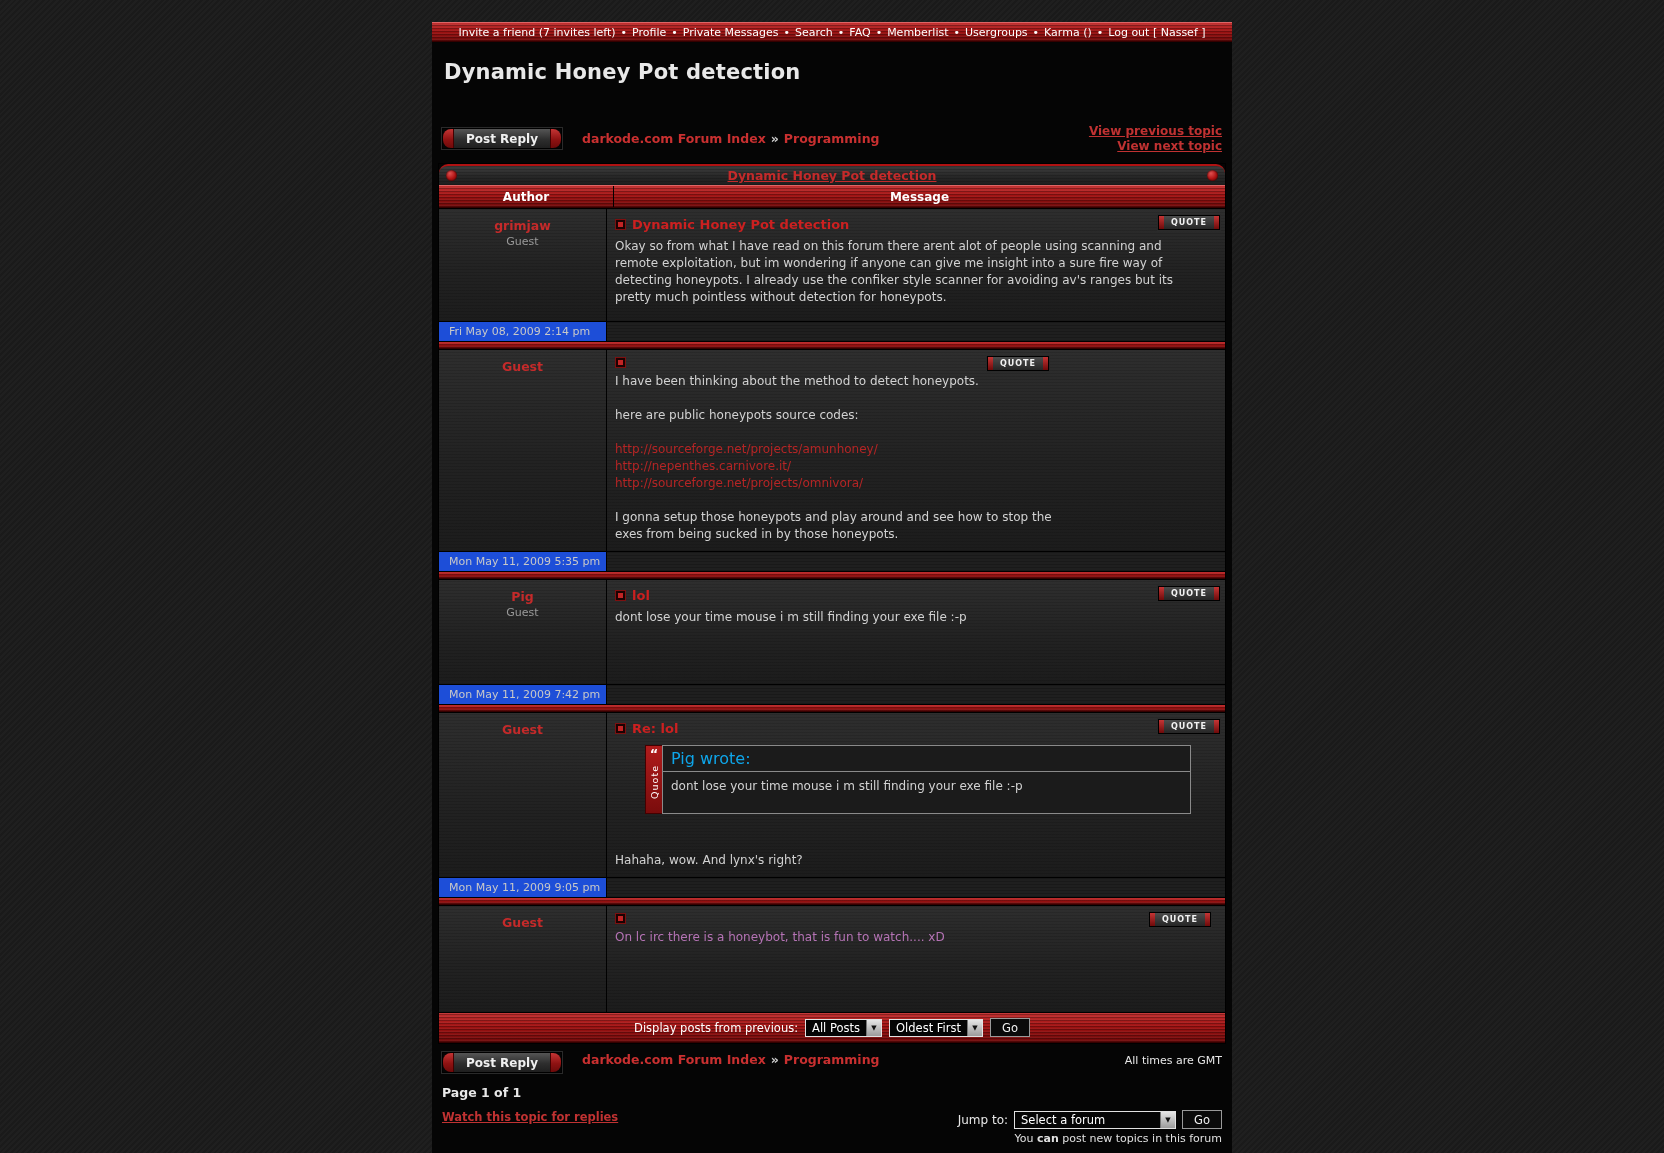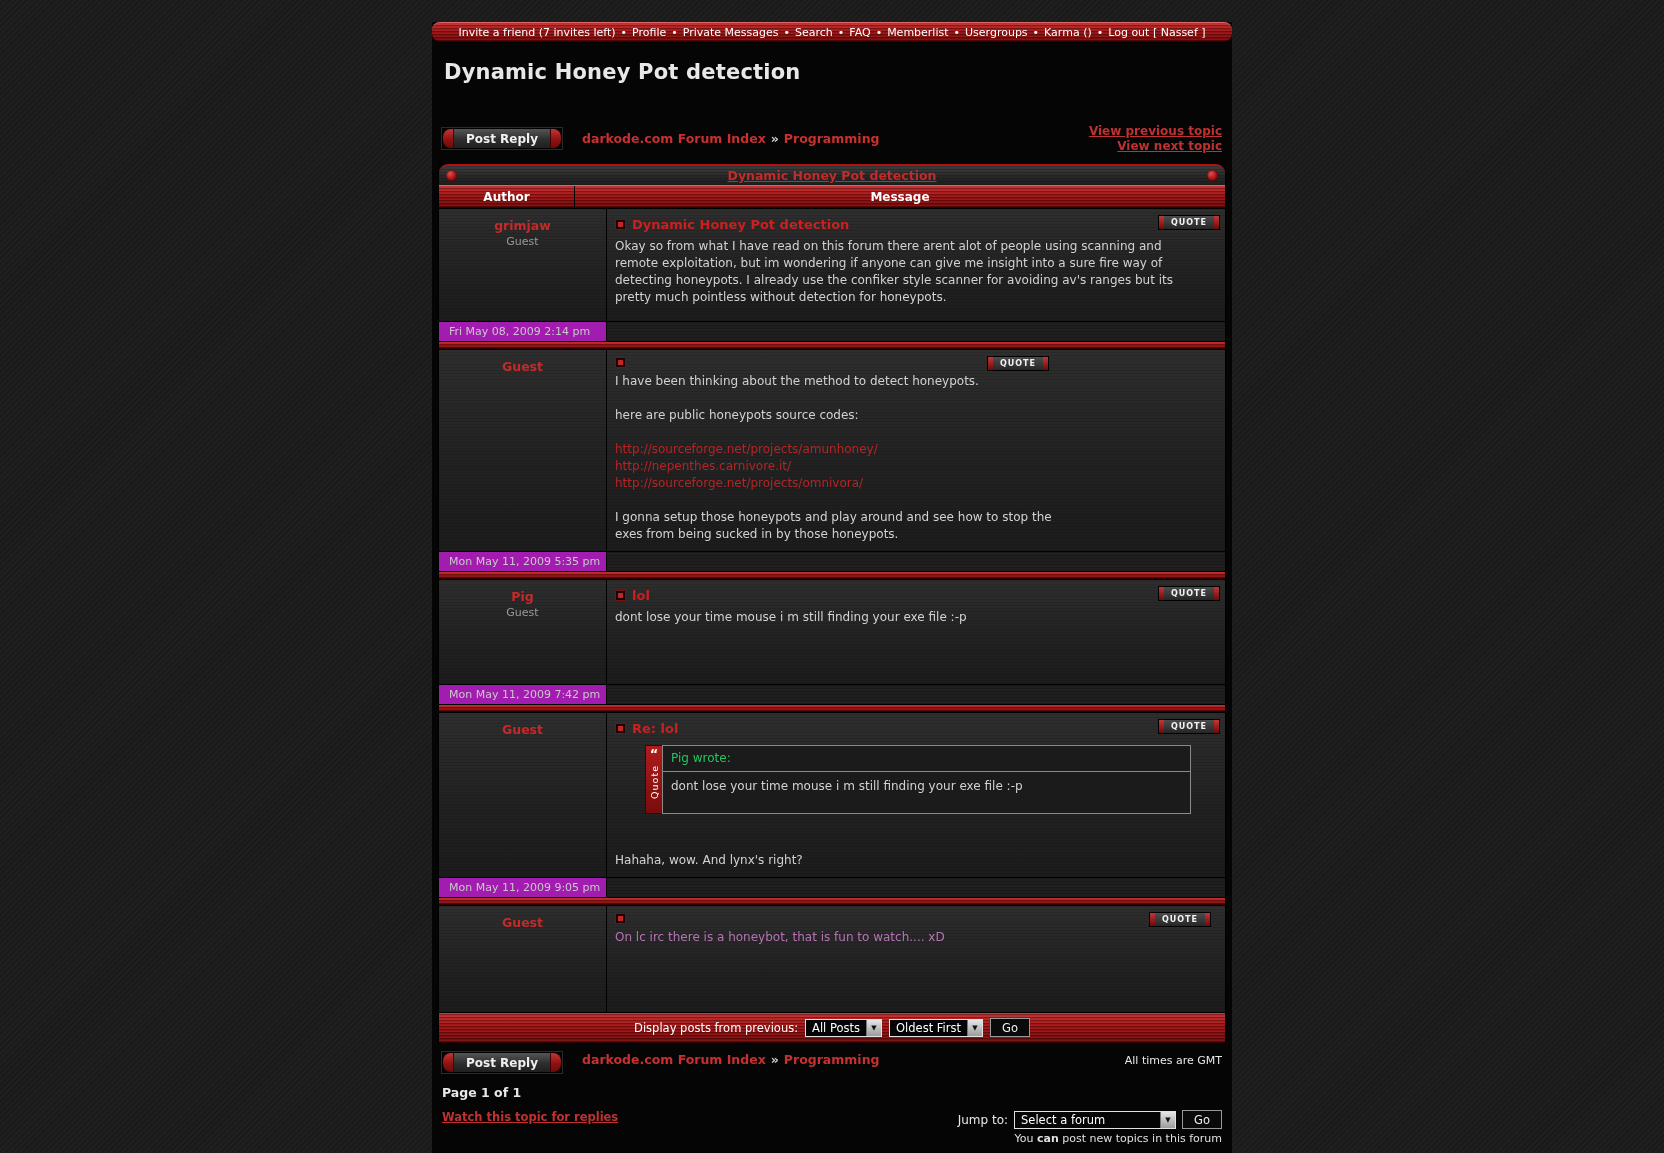--- a/index.html
+++ b/index.html
@@ -16,21 +16,21 @@
   
   .redbar {
     background:
       repeating-linear-gradient(0deg, rgba(0,0,0,.28) 0 1px, rgba(255,255,255,.05) 1px 2px, rgba(0,0,0,0) 2px 3px),
       linear-gradient(180deg,#c33030 0%,#a01212 45%,#6e0a0a 100%);
     border-top:1px solid #d66; border-bottom:1px solid #300;
   }
   
   .navbar {
     height:20px; display:flex; align-items:center; justify-content:center;
-    font-size:11px; color:#fff; white-space:nowrap;border-radius:8px;
+    font-size:11px; color:#fff; white-space:nowrap;
   }
   .navbar .sep { margin:0 5px; }
   .nav-item { cursor:pointer; }
   
   .page-title {
     font-size:21px; font-weight:bold; color:#e8e8e8;
     padding:18px 12px 0 12px; letter-spacing:.2px;
   }
   
   .toolbar { display:flex; align-items:center; padding:0 10px; margin-top:40px; }
@@ -67,21 +67,21 @@
     background:radial-gradient(circle at 35% 30%, #e05050 0%, #b01212 55%, #6e0808 100%);
     box-shadow:0 0 2px #000 inset;
   }
   .topic-bar .dot.l { left:7px; } .topic-bar .dot.r { right:7px; }
   .topic-bar a { color:#c42a2a; font-weight:bold; font-size:12.5px; text-decoration:underline; cursor:pointer; }
   .head-row { display:flex; height:23px; }
   .head-row .cell {
     display:flex; align-items:center; justify-content:center;
     color:#fff; font-weight:bold; font-size:12px;
   }
-  .col-author { width:136px; border-right:1px solid #000; flex-shrink:0; }
+  .col-author { width:175px; border-right:1px solid #000; flex-shrink:0; }
   .col-msg { flex:1;text-align:right; }
   
   .post-row { display:flex; border-top:1px solid #000; }
   .cell-bg {
     background:
       repeating-linear-gradient(0deg, rgba(0,0,0,.12) 0 1px, rgba(0,0,0,0) 1px 3px),
       linear-gradient(180deg,#2e2e2e 0%,#222 55%,#1c1c1c 100%);
   }
   .author-cell { width:168px; flex-shrink:0; border-right:1px solid #000; text-align:center; padding-top:9px; }
   .author-name { color:#c42a2a; font-weight:bold; font-size:12.5px; }
@@ -118,27 +118,27 @@
     background:linear-gradient(180deg,#b01c1c,#7a0c0c);
     border:1px solid #400; border-right:none;
     display:flex; flex-direction:column; align-items:center; padding-top:3px;
   }
   .qb-glyph { color:#fff; font-size:13px; font-weight:bold; line-height:10px; height:12px; }
   .qb-vtext {
     writing-mode:vertical-rl; transform:rotate(180deg);
     color:#fff; font-size:9.5px; margin-top:4px; letter-spacing:1px;
   }
   .qb-box { flex:1; border:1px solid #8a8a8a; background:#1b1b1b; }
-  .qb-head { padding:4px 8px; font-size:12px; color:#22c55e; border-bottom:1px solid #8a8a8a; }
+  .qb-head { padding:4px 8px; font-size:16px; color:#0ea5e9; border-bottom:1px solid #8a8a8a; }
   .qb-body { padding:6px 8px 18px 8px; font-size:12px; color:#d2d2d2; }
   
   .date-row { display:flex; height:20px; border-top:1px solid #000; }
   .date-cell {
     width:168px; flex-shrink:0; border-right:1px solid #000;
-    background:#a21caf; color:#c8c8c8; font-size:11px;
+    background:#1d4ed8; color:#c8c8c8; font-size:11px;
     display:flex; align-items:center; padding-left:10px; white-space:nowrap;
   }
   .date-fill {
     flex:1;
     background:repeating-linear-gradient(0deg, rgba(0,0,0,.2) 0 1px, rgba(0,0,0,0) 1px 3px), #1f1f1f;
   }
   .red-sep { height:8px; border-top:1px solid #000; }
   
   .bottom-bar {
     height:31px; border-top:1px solid #000;

